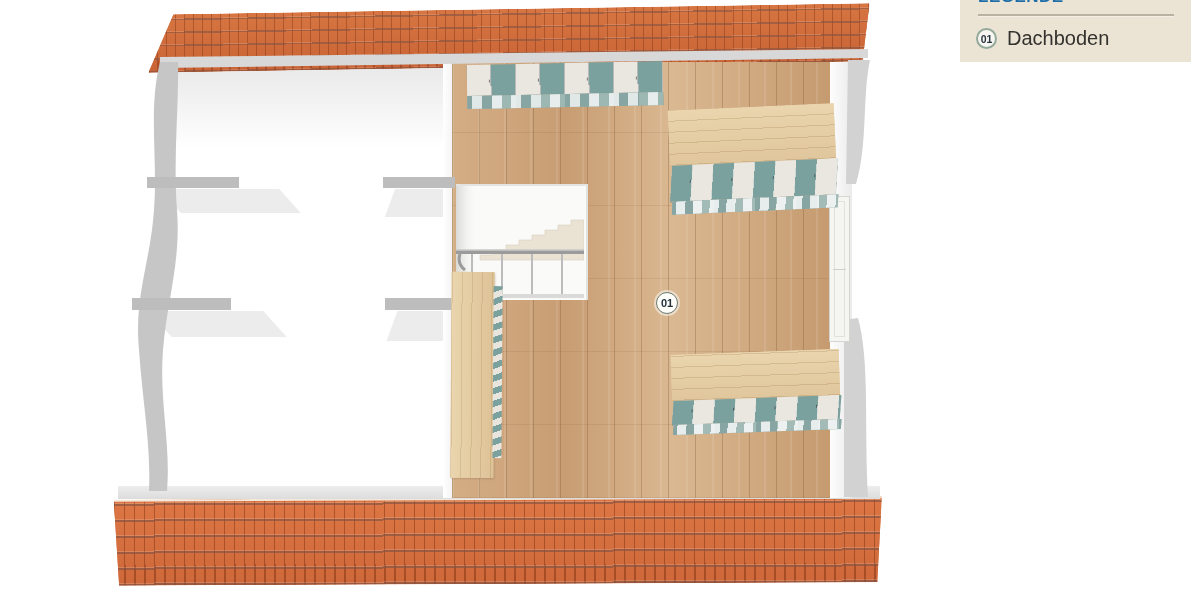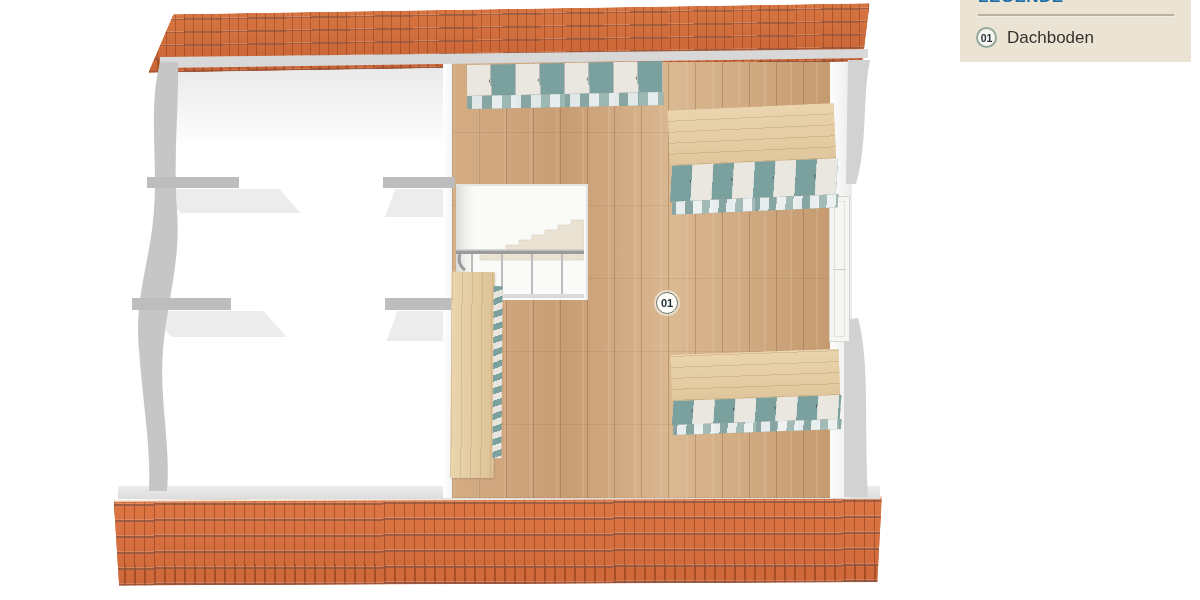--- a/index.html
+++ b/index.html
@@ -164,21 +164,21 @@
     font-size:17px;font-weight:bold;letter-spacing:.5px;color:#1f6da8;
   }
   .legend-divider{position:absolute;left:18px;top:14px;width:196px;height:2px;background:#b9b2a1;border-bottom:1px solid #f4efe4;}
   .legend-item{position:absolute;left:16px;top:27px;display:flex;align-items:center;gap:10px;}
   .legend-badge{
     width:21px;height:21px;border-radius:50%;box-sizing:border-box;
     background:#f8f6f0;border:2px solid #93a99c;
     display:flex;align-items:center;justify-content:center;
     font-size:10.5px;font-weight:bold;color:#27343f;
   }
-  .legend-label{font-size:17px;color:#34322e;}
+  .legend-label{font-size:20px;color:#34322e;}
 
   svg.walls{position:absolute;left:0;top:0;pointer-events:none;}
 </style>
 </head>
 <body>
 
 <div class="stage">
 
   <div class="soft-shadow shadow-a"></div>
   <div class="stub-shadow stub-shadow-1"></div>

